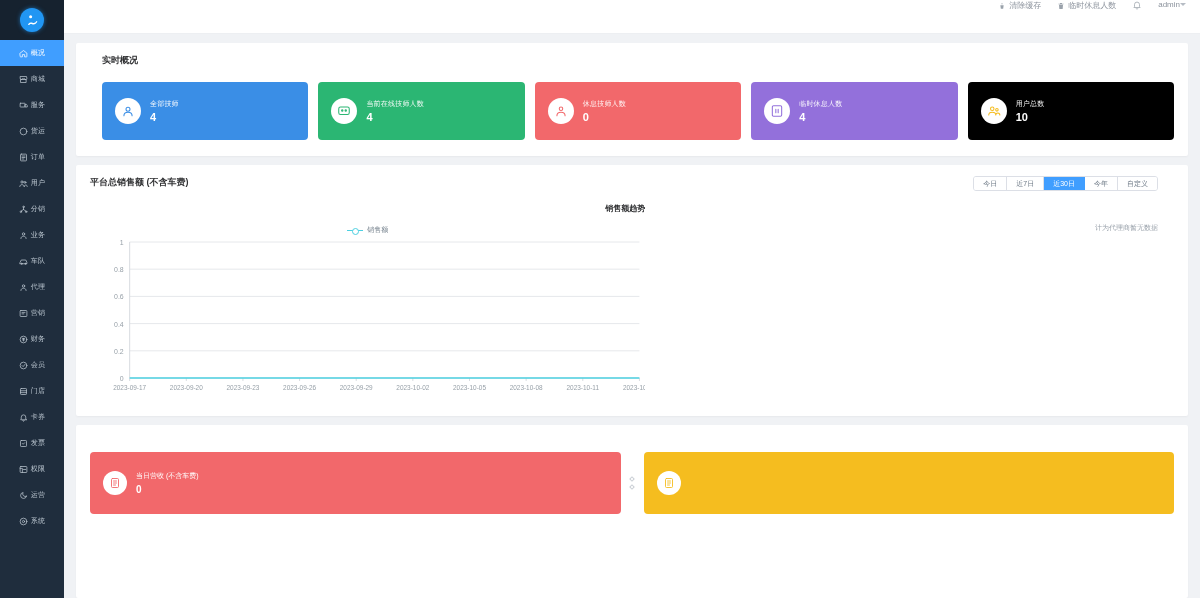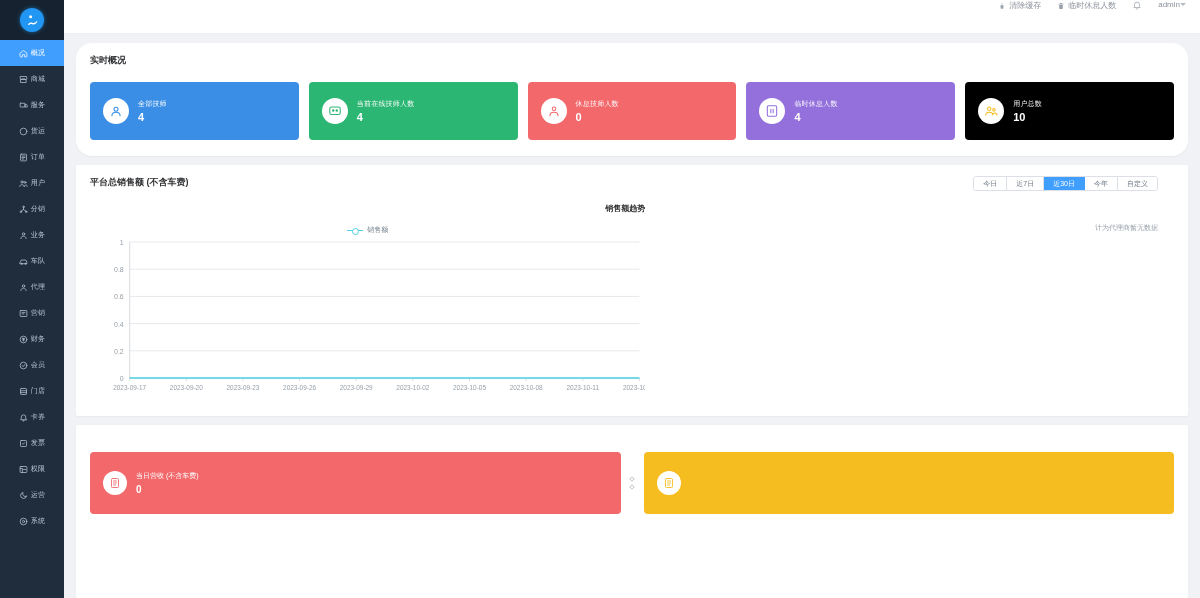--- a/index.html
+++ b/index.html
@@ -72,21 +72,21 @@
     color: #8c939d; font-size: 8px; cursor: pointer;
   }
   .caret { width: 0; height: 0; border-left: 3px solid transparent; border-right: 3px solid transparent; border-top: 3px solid #b6bcc4; }
 
   
   .content { flex: 1; padding: 9px 12px 0 12px; display: flex; flex-direction: column; gap: 9px; overflow: hidden; }
 
   .panel { background: #fff; border-radius: 2px; box-shadow: 0 1px 2px rgba(0,0,0,.04); }
 
   
-  .rt-panel { padding: 11px 14px 16px 14px; border-radius: 16px; }
+  .rt-panel { padding: 11px 14px 16px 26px; }
   .panel-title { font-size: 9px; font-weight: bold; color: #303133; }
   .cards-row { display: flex; gap: 10px; margin-top: 15px; }
   .stat-card {
     flex: 1; height: 58px; border-radius: 4px;
     display: flex; align-items: center; gap: 9px;
     padding: 0 13px;
     color: #fff;
   }
   .stat-icon {
     width: 26px; height: 26px; flex: 0 0 26px; border-radius: 50%;

